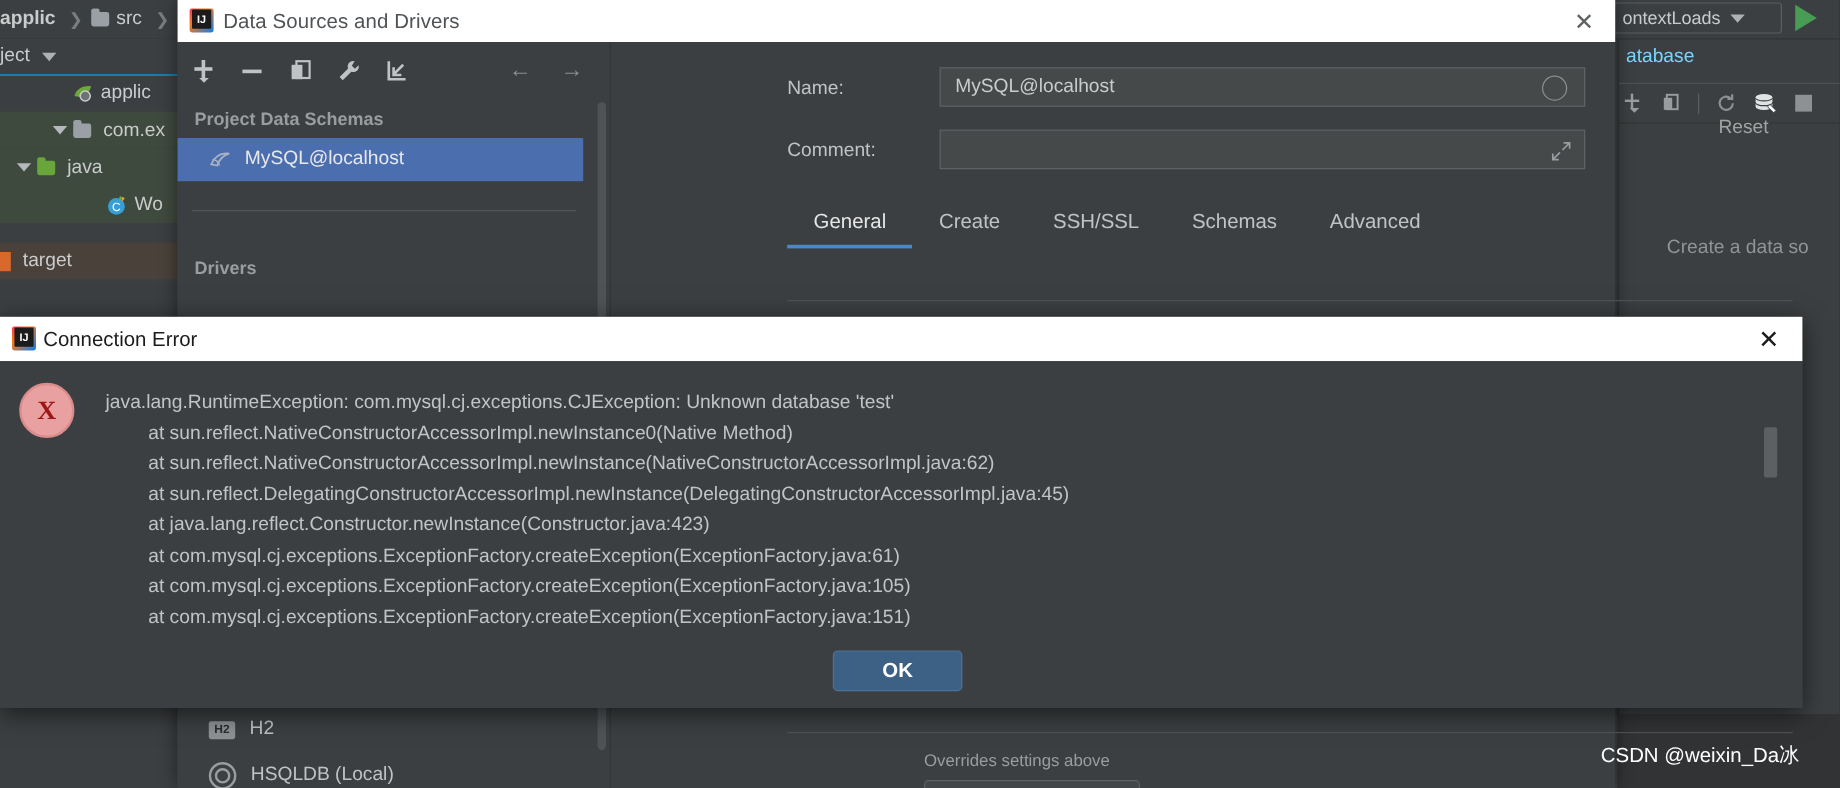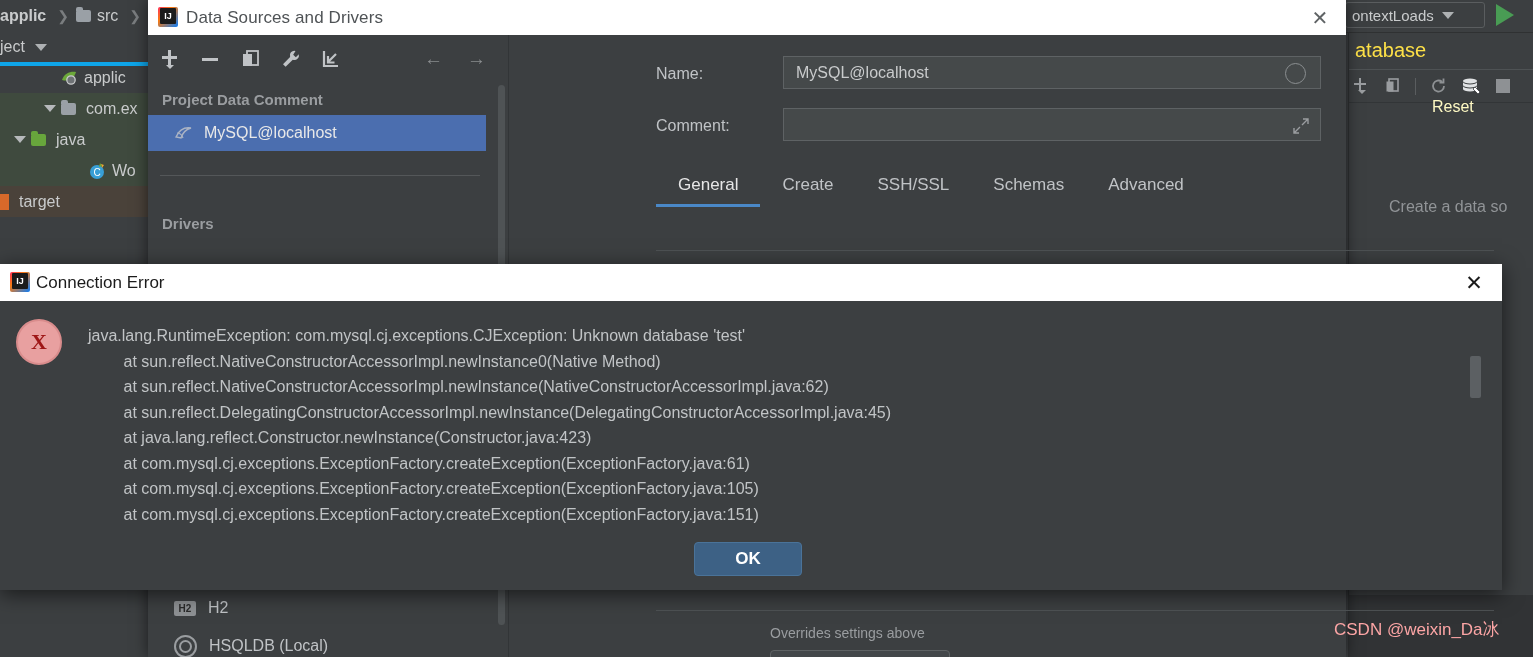--- a/index.html
+++ b/index.html
@@ -39,21 +39,21 @@
   .folder-ico::before {
     content: ""; position: absolute; left: 0; top: -3px; width: 7px; height: 4px;
     border-radius: 2px 2px 0 0; background: #9aa0a6;
   }
   .folder-ico.green { background: #68a63c; }
   .folder-ico.green::before { background: #68a63c; }
 
   
   #ide-project-header {
     position: absolute; left: 0; top: 32px; width: 250px; height: 30px;
-    background: #3c3f41; border-bottom: 4px solid #0ea5e9;
+    background: #3c3f41; border-bottom: 1px solid #0ea5e9;
     display: flex; align-items: center; padding-left: 0px;
     color: #c9cbcc; font-size: 16px;
   }
   .caret-down {
     width: 0; height: 0; border-left: 6px solid transparent; border-right: 6px solid transparent;
     border-top: 7px solid #aeb1b3; margin-left: 10px;
   }
 
   
   #ide-tree { position: absolute; left: 0; top: 62px; width: 250px; height: 200px; }
@@ -78,21 +78,21 @@
   }
   #run-button {
     position: absolute; left: 1496px; top: 4px; width: 0; height: 0;
     border-top: 11px solid transparent; border-bottom: 11px solid transparent;
     border-left: 18px solid #499c54;
   }
   #db-panel {
     position: absolute; left: 1348px; top: 33px; width: 185px; height: 624px;
     background: #3c3f41; border-left: 1px solid #2f3132;
   }
-  #db-title { position: absolute; left: 6px; top: 6px; font-size: 20px; color: #fde047; }
+  #db-title { position: absolute; left: 6px; top: 6px; font-size: 16px; color: #7dd3fc; }
   #db-toolbar {
     position: absolute; left: 0; top: 36px; width: 185px; height: 32px;
     border-top: 1px solid #4e5254; border-bottom: 1px solid #323537;
     display: flex; align-items: center; gap: 14px; padding-left: 6px;
   }
   #db-empty-text {
     position: absolute; left: 40px; top: 165px; font-size: 16px; color: #919497; white-space: nowrap;
   }
   #db-bottom-strip {
     position: absolute; left: 0; top: 562px; width: 185px; height: 62px; background: #313335;
@@ -187,21 +187,21 @@
   #ds-right { position: absolute; left: 360px; top: 0; width: 838px; height: 622px; }
   .field-label {
     position: absolute; font-size: 16px; color: #c0c3c6;
   }
   .text-field {
     position: absolute; background: #45494a; border: 1px solid #5e6264;
     box-sizing: border-box; display: flex; align-items: center; padding: 0 12px;
     color: #c9cbcc; font-size: 16px;
   }
   #reset-link {
-    position: absolute; left: 924px; top: 63px; font-size: 16px; color: #fef9c3; cursor: pointer;
+    position: absolute; left: 924px; top: 63px; font-size: 16px; color: #a3a3a3; cursor: pointer;
   }
   #ds-tabs {
     position: absolute; left: 148px; top: 140px; display: flex; gap: 0px; align-items: flex-end; text-align: center;
   }
   .ds-tab {
     font-size: 17px; color: #c0c3c6; padding: 0 22px 12px 22px; cursor: pointer; position: relative;
   }
   .ds-tab.active { color: #e6e6e6; }
   .ds-tab.active::after {
     content: ""; position: absolute; left: 0; right: 0; bottom: 0; height: 3px; background: #4a88c7;
@@ -262,21 +262,21 @@
   #err-ok {
     position: absolute; left: 694px; top: 241px; width: 108px; height: 34px;
     background: #3d6185; border: 1px solid #4a7399; border-radius: 4px;
     color: #ffffff; font-size: 17px; font-weight: bold;
     display: flex; align-items: center; justify-content: center; cursor: pointer;
     box-sizing: border-box;
   }
 
   
   #watermark {
-    position: absolute; left: 1334px; top: 618px; font-size: 17px; color: #fca5a5;
+    position: absolute; left: 1334px; top: 618px; font-size: 17px; color: #ffffff;
     white-space: nowrap;
   }
 </style>
 </head>
 <body>
 
 <div id="ide-background">
 
   <div id="ide-breadcrumb">
     <span class="bc-item">
@@ -318,21 +318,21 @@
     </div>
     <div class="tree-row hl-green" style="padding-left:88px;">
       <svg class="leaf-ico" viewBox="0 0 18 18">
         <circle cx="9" cy="10" r="7" fill="#389fd6"></circle>
         <text x="9" y="14" font-size="10" fill="#ffffff" text-anchor="middle" font-family="Liberation Sans">C</text>
         <path d="M13 2 l3 1 -2 3 z" fill="#f0a732"></path>
         <path d="M12 1 l2 3 -3 1 z" fill="#6ca83a"></path>
       </svg>
       <span>Wo</span>
     </div>
-    <div class="tree-row hl-brown" style="padding-left:0px;">
+    <div class="tree-row hl-brown" style="padding-left:0px;margin-top:16px;">
       <span style="width:9px;height:16px;background:#d8692a;display:inline-block;margin-right:10px;"></span>
       <span>target</span>
     </div>
   </div>
 
   <div id="run-config">
     <span>ontextLoads</span>
     <span class="caret-down" style="margin-left:8px;"></span>
   </div>
   <div id="run-button"></div>
@@ -398,21 +398,21 @@
         <svg class="tb-ico" viewBox="0 0 22 22">
           <path d="M4 3 L4 18 L18 18" fill="none" stroke="#c0c3c6" stroke-width="2.2"></path>
           <path d="M16 6 L8 14 M8 8 L8 14.5 L14.5 14.5" fill="none" stroke="#c0c3c6" stroke-width="2.2"></path>
         </svg>
         <span id="ds-nav">
           <span style="color:#8a8d8f;font-size:19px;">←</span>
           <span style="color:#8a8d8f;font-size:19px;">→</span>
         </span>
       </div>
 
-      <div id="ds-section-psd">Project Data Comment</div>
+      <div id="ds-section-psd">Project Data Schemas</div>
 
       <div id="ds-item-mysql">
         <svg class="mysql-dolphin" viewBox="0 0 20 18">
           <path d="M2 13 C5 6, 10 3, 17 4 C13 5, 9 8, 7 14 Z" fill="none" stroke="#aab3c4" stroke-width="1.4"></path>
           <path d="M3 9 C6 9, 8 11, 9 14" fill="none" stroke="#aab3c4" stroke-width="1.2"></path>
         </svg>
         <span>MySQL@localhost</span>
       </div>
 
       <div id="ds-divider"></div>

